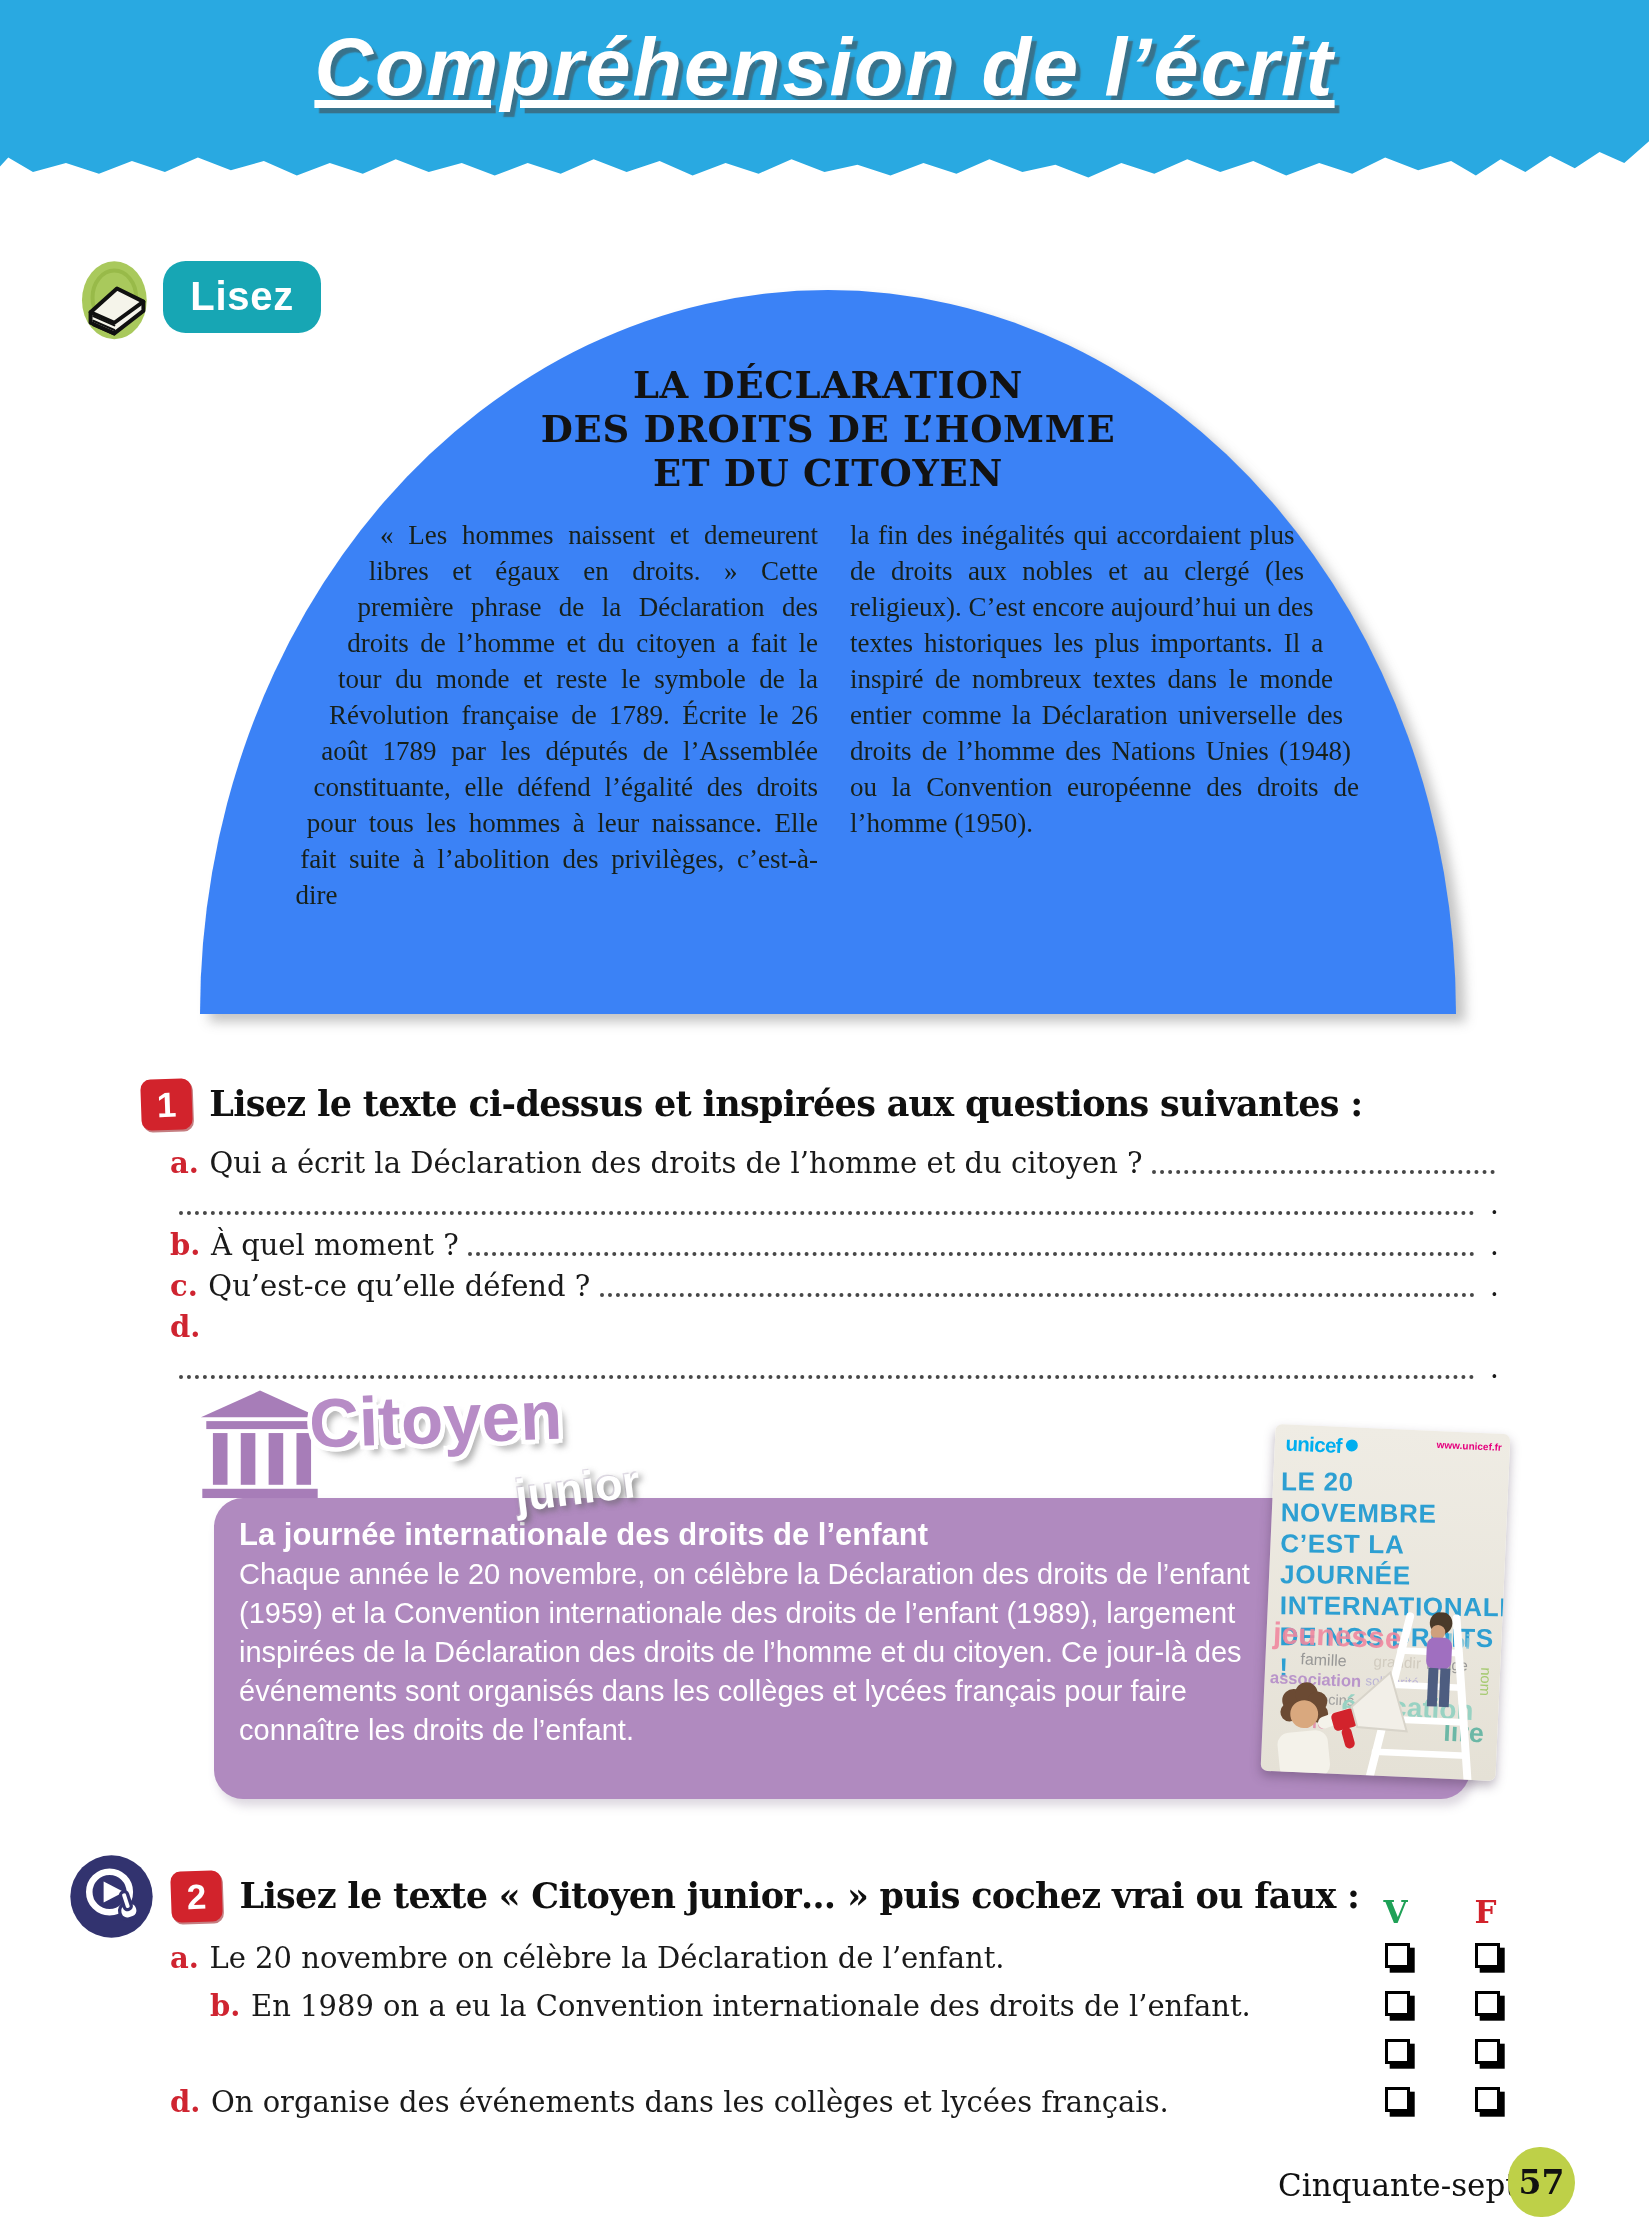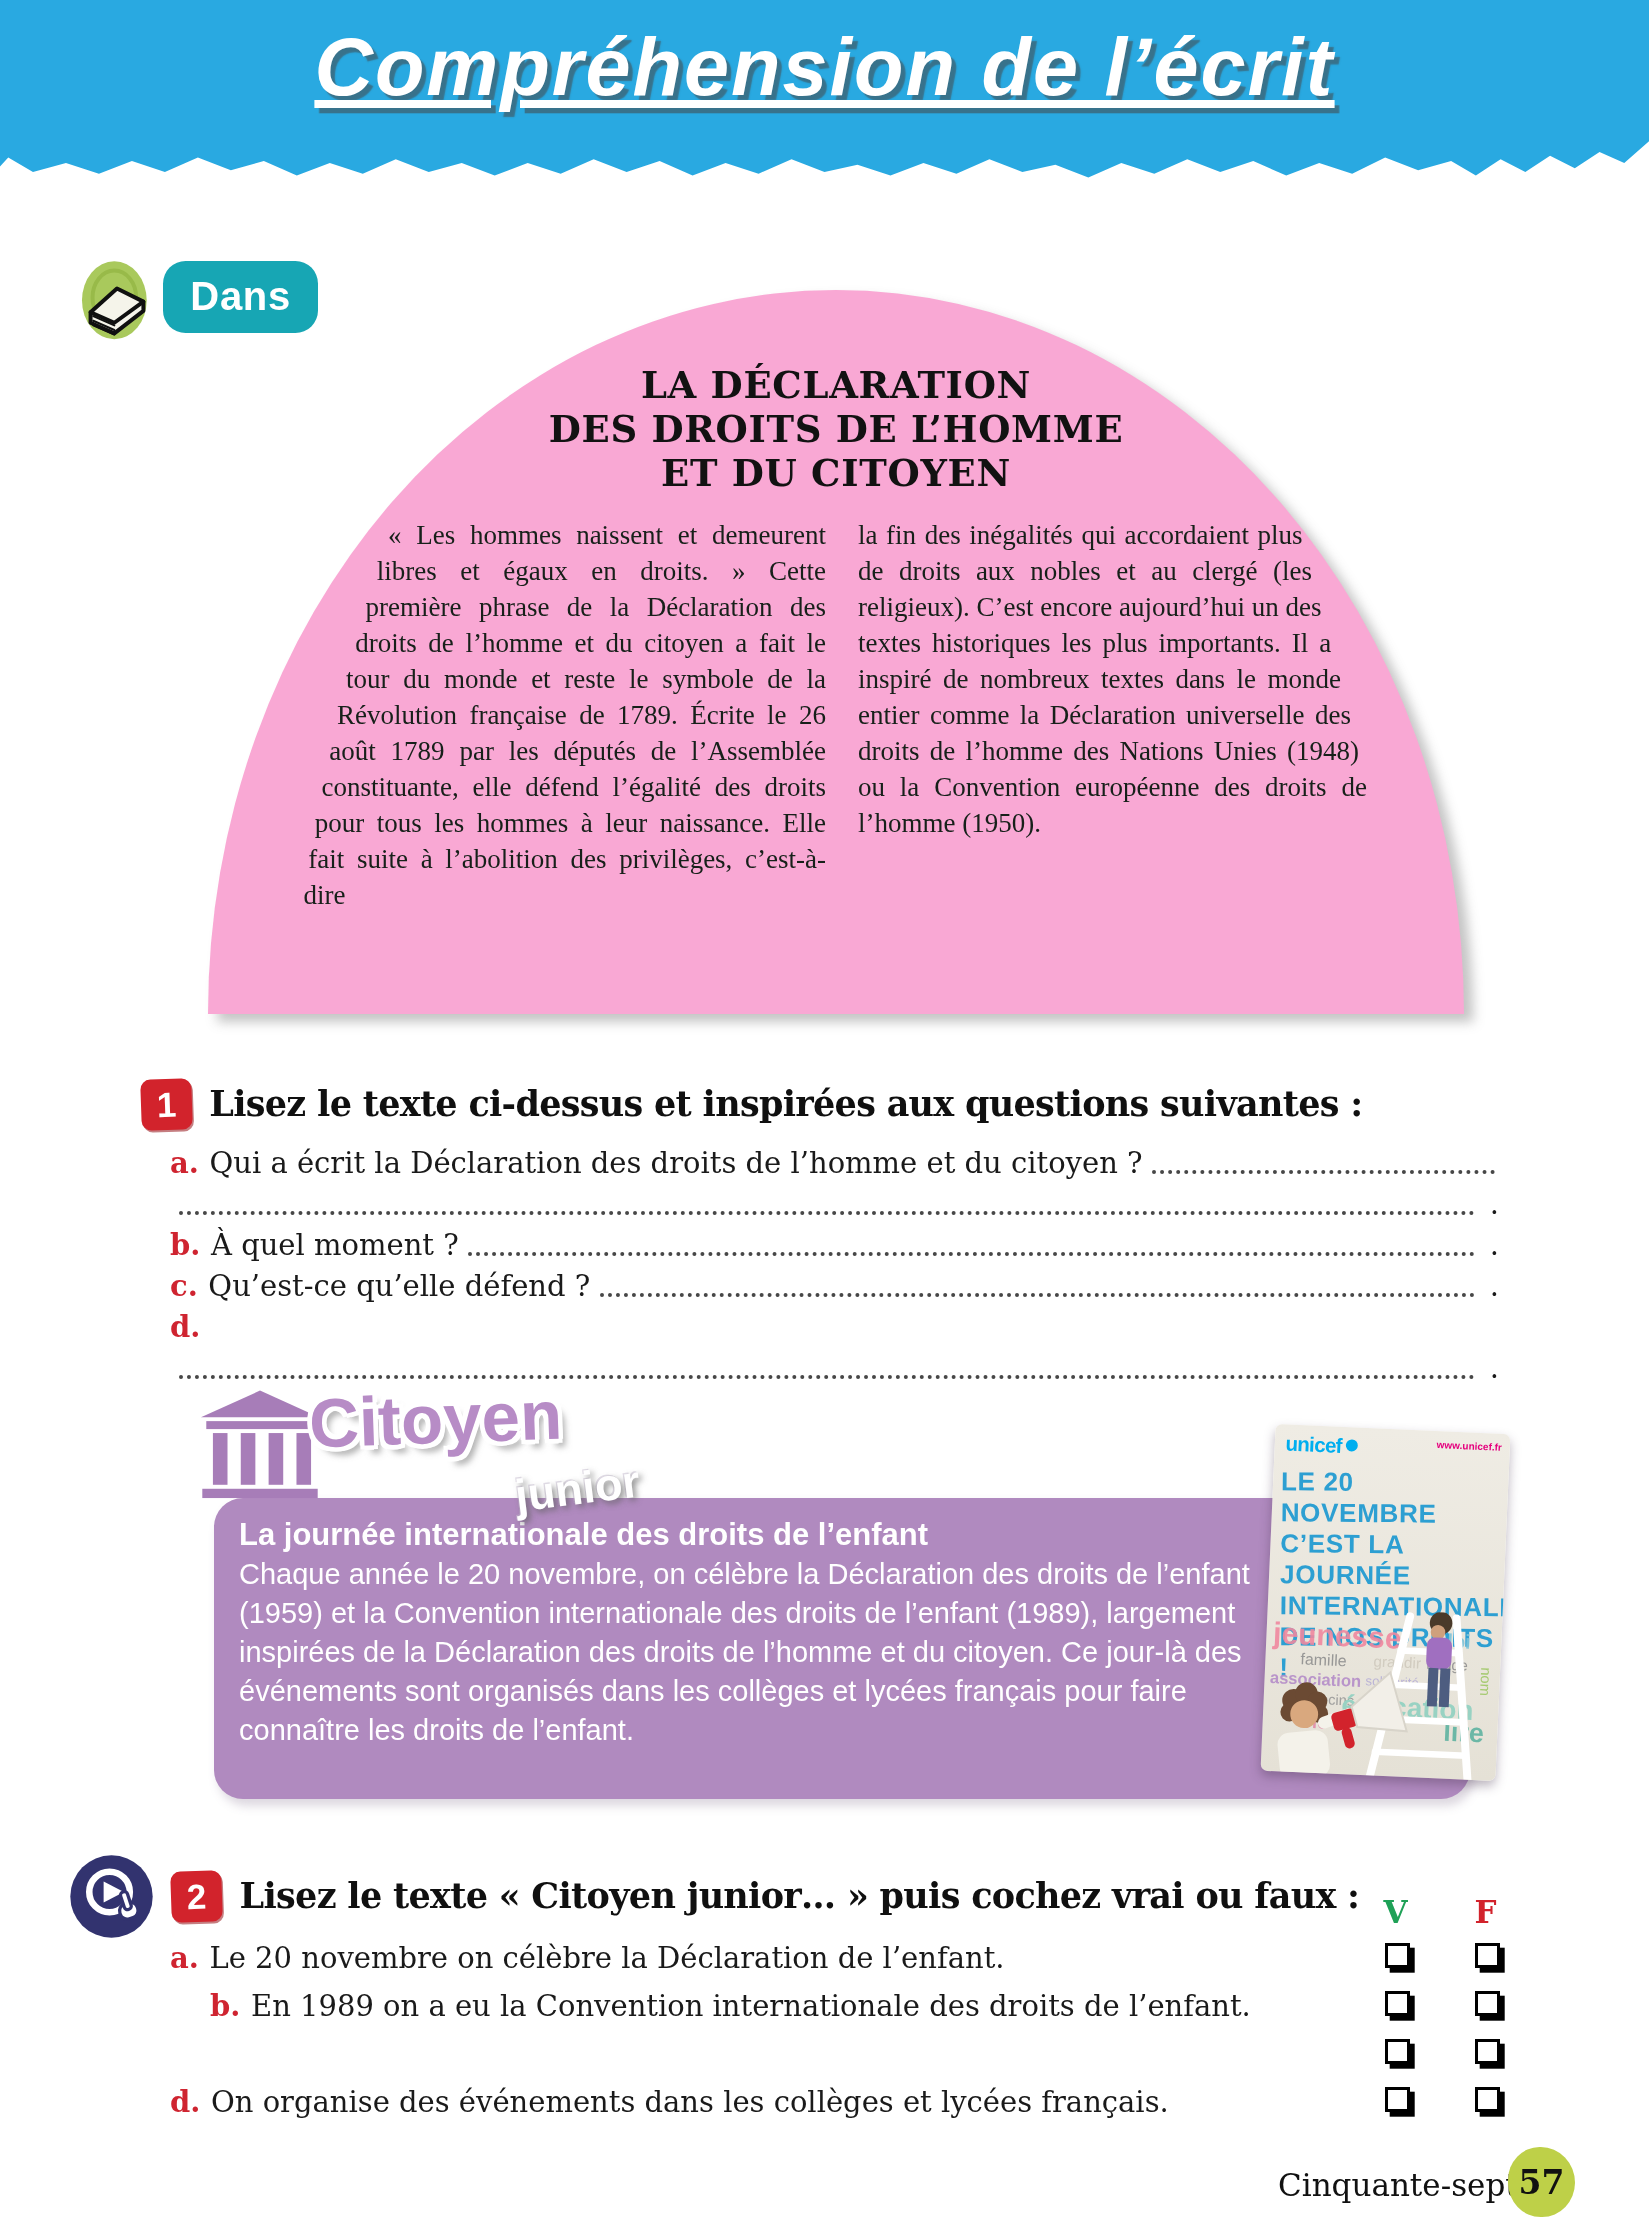--- a/index.html
+++ b/index.html
@@ -15,21 +15,21 @@
       24% 88%,22% 96%,20% 90%,18% 97%,16% 89%,14% 94%,12% 87%,10% 95%,8% 89%,6% 96%,4% 90%,2% 95%,0.5% 87%,0 92%);}
   .banner-title{margin-top:22.6px;text-align:center;font:italic 700 81px/1.1 "Liberation Sans",sans-serif;
     color:#fff;letter-spacing:2px;text-shadow:4.7px 5.3px 1.3px rgba(70,70,70,.55);text-decoration:underline;}
 
   
   .lisez{position:absolute;left:80px;top:251px;display:flex;align-items:center;gap:13.3px;}
   .lisez-badge{background:#17a6b4;color:#fff;font:700 40px/1 "Liberation Sans",sans-serif;
     padding:14.6px 27px 17.3px 27px;border-radius:22.6px;letter-spacing:0.7px;}
 
   
-  .dome{position:absolute;left:208px;top:290px;width:1256px;height:724px;background:#f9a8d4;
+  .dome{position:absolute;left:200px;top:290px;width:1256px;height:724px;background:#3b82f6;
     border-radius:50% 50% 0 0 / 100% 100% 0 0;
     box-shadow:9.3px 8px 12px rgba(125,125,125,.45);}
   .dome-title{position:absolute;left:0;top:73px;width:100%;text-align:center;
     font:700 37px/44px "DejaVu Serif",serif;color:#121212;letter-spacing:0.7px;}
   .dome-title span{display:block;}
   .colL,.colR{position:absolute;top:227px;font:400 27px/36px "Liberation Serif",serif;
     color:#17201a;text-align:justify;}
   .colL{left:94px;width:524px;height:497px;}
   .colR{left:650px;width:531px;height:497px;}
   .curveL{float:left;width:86px;height:372px;
@@ -126,21 +126,21 @@
     <svg width="70" height="92" viewBox="0 0 106 138">
       <ellipse cx="52" cy="74" rx="49" ry="59" fill="#a9c95c"></ellipse>
       <ellipse cx="52" cy="70" rx="33" ry="41" fill="none" stroke="#98ba49" stroke-width="6"></ellipse>
       <g stroke="#101010" stroke-width="6" fill="#f5f4ea" stroke-linejoin="round" stroke-linecap="round">
         <path d="M16 92 L16 108 L52 124 L96 90 L96 76"></path>
         <path d="M16 92 L52 108 L96 76 L56 56 Z"></path>
         <path d="M20 98 l32 14 M20 105 l32 14 M20 112 l32 14" stroke-width="3" fill="none"></path>
       </g>
     </svg>
     <div class="lisez-badge">
-      <span>Dans</span>
+      <span>Lisez</span>
     </div>
   </div>
 
   <section class="dome">
     <div class="dome-title">
       <span>LA DÉCLARATION</span>
       <span>DES DROITS DE L’HOMME</span>
       <span>ET DU CITOYEN</span>
     </div>
     <div class="colL"><i class="curveL"></i><span>« Les hommes naissent et demeurent libres et égaux en droits. » Cette première phrase de la Déclaration des droits de l’homme et du citoyen a fait le tour du monde et reste le symbole de la Révolution française de 1789. Écrite le 26 août 1789 par les députés de l’Assemblée constituante, elle défend l’égalité des droits pour tous les hommes à leur naissance. Elle fait suite à l’abolition des privilèges, c’est-à-dire</span></div>

